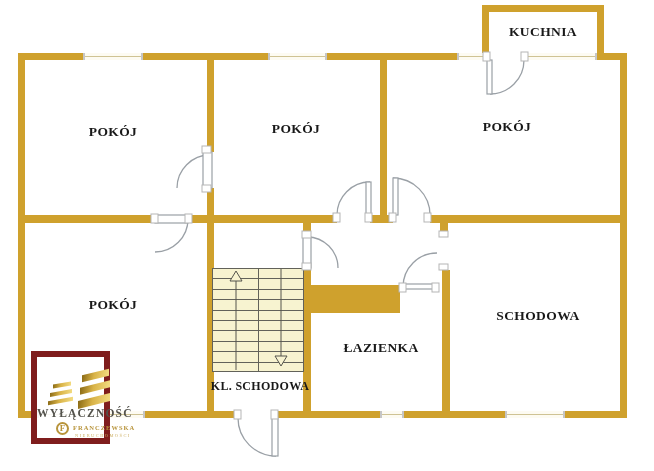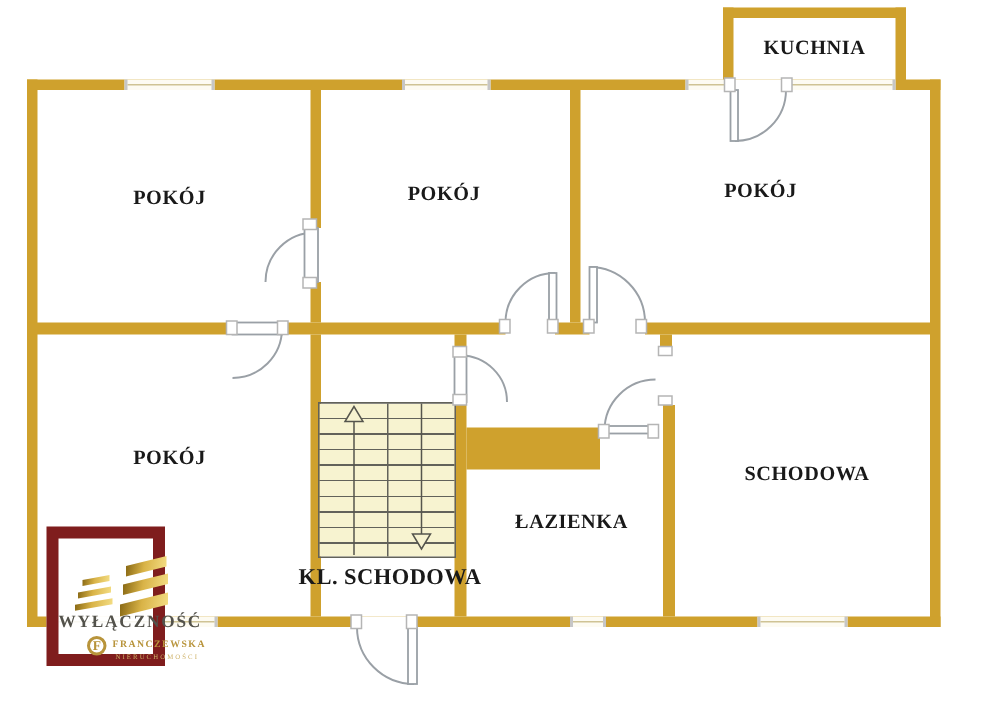--- a/index.html
+++ b/index.html
@@ -20,31 +20,31 @@
     border-left:2px solid #c6c6c6;border-right:2px solid #c6c6c6;box-sizing:border-box;
   }
   .window::after{
     content:"";position:absolute;left:0;right:0;top:3px;height:1px;background:#CFC394;
   }
   .room-label{
     position:absolute;transform:translate(-50%,-50%);
     font-weight:700;font-size:13.5px;letter-spacing:.4px;color:var(--ink);
     white-space:nowrap;z-index:4;
   }
-  .room-label.small{font-size:15px;letter-spacing:.3px;}
+  .room-label.small{font-size:12px;letter-spacing:.3px;}
   .stairs{
     position:absolute;left:212px;top:268px;width:92px;height:104px;box-sizing:border-box;
     background:repeating-linear-gradient(to bottom,var(--stair) 0 9.4px,#62625a 9.4px 10.4px);
     border:1px solid #62625a;z-index:2;
   }
   .stairs .divider{position:absolute;left:45px;top:0;bottom:0;width:1px;background:#62625a;}
   #door-svg{position:absolute;left:0;top:0;z-index:3;}
   .logo{
     position:absolute;left:31px;top:351px;width:79px;height:93px;box-sizing:border-box;
-    background:rgba(255,255,255,.88);border:8px solid #7f1d1d;z-index:6;
+    background:rgba(255,255,255,.88);border:6px solid #7f1d1d;z-index:6;
   }
   .logo .bar{position:absolute;background:linear-gradient(100deg,#8a6a15,#D9B347 45%,#F3DC82);}
   .logo .bar.l{transform:skewY(-10deg);}
   .logo .bar.r{transform:skewY(-14deg);}
   .logo-title{
     position:absolute;left:0;right:0;top:50px;text-align:center;
     font-weight:700;font-size:11.5px;letter-spacing:1.2px;color:#53524b;white-space:nowrap;
   }
   .logo-emblem{
     position:absolute;left:19px;top:65px;width:13px;height:13px;border-radius:50%;

